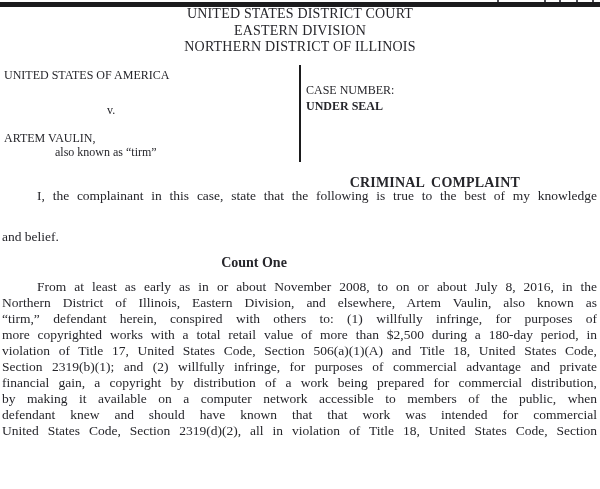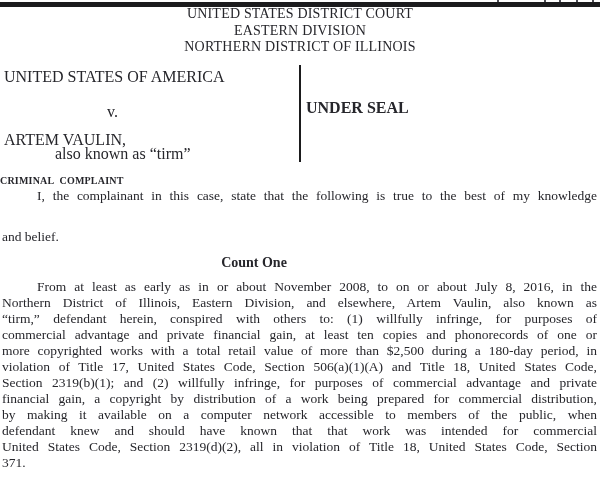--- a/index.html
+++ b/index.html
@@ -43,21 +43,21 @@
     font-size: 14px;
     line-height: 16.5px;
     letter-spacing: 0.2px;
   }
   .caption {
     position: absolute;
     top: 65px;
     left: 0;
     width: 600px;
     height: 100px;
-    font-size: 16px;
+    font-size: 12px;
   }
   .caption-divider {
     position: absolute;
     left: 299px;
     top: 0;
     width: 1.5px;
     height: 97px;
     background: #1b1b1d;
   }
   .plaintiff   { position: absolute; left: 4px;  top: 3px; }
@@ -65,23 +65,23 @@
   .defendant   { position: absolute; left: 4px;  top: 66px; }
   .alias       { position: absolute; left: 55px; top: 80px; }
   .case-label  { position: absolute; left: 306px; top: 18px; }
   .case-value  { position: absolute; left: 306px; top: 34px; font-weight: bold; }
 
   .doc-title {
     position: absolute;
     top: 175px;
     left: 0;
     width: 520px;
-    text-align: left;
+    text-align: right;
     font-weight: bold;
-    font-size: 10px;
+    font-size: 14px;
     word-spacing: 3px;
     letter-spacing: 0.2px;
   }
   .jline {
     text-align: justify;
     text-align-last: justify;
     font-size: 13.5px;
     line-height: 16px;
     white-space: nowrap;
     overflow: hidden;
@@ -124,38 +124,37 @@
     <div>EASTERN DIVISION</div>
     <div>NORTHERN DISTRICT OF ILLINOIS</div>
   </div>
 
   <div class="caption">
     <div class="caption-divider"></div>
     <div class="plaintiff">UNITED STATES OF AMERICA</div>
     <div class="versus">v.</div>
     <div class="defendant">ARTEM VAULIN,</div>
     <div class="alias">also known as “tirm”</div>
+    <div class="case-label">CASE NUMBER:</div>
     <div class="case-value">UNDER SEAL</div>
   </div>
 
   <div class="doc-title">CRIMINAL COMPLAINT</div>
 
   <div class="jline indent oath-line1">I, the complainant in this case, state that the following is true to the best of my knowledge</div>
   <div class="jline plain oath-line2">and belief.</div>
 
   <div class="count-heading">Count One</div>
 
   <div class="count-body">
     <div class="jline indent">From at least as early as in or about November 2008, to on or about July 8, 2016, in the</div>
     <div class="jline">Northern District of Illinois, Eastern Division, and elsewhere, Artem Vaulin, also known as</div>
     <div class="jline">“tirm,” defendant herein, conspired with others to: (1) willfully infringe, for purposes of</div>
-    <div class="jline">commercial advantage and private financial gain, at least ten copies and phonorecords of one or</div>
     <div class="jline">more copyrighted works with a total retail value of more than $2,500 during a 180-day period, in</div>
     <div class="jline">violation of Title 17, United States Code, Section 506(a)(1)(A) and Title 18, United States Code,</div>
     <div class="jline">Section 2319(b)(1); and (2) willfully infringe, for purposes of commercial advantage and private</div>
     <div class="jline">financial gain, a copyright by distribution of a work being prepared for commercial distribution,</div>
     <div class="jline">by making it available on a computer network accessible to members of the public, when</div>
     <div class="jline">defendant knew and should have known that that work was intended for commercial</div>
     <div class="jline">United States Code, Section 2319(d)(2), all in violation of Title 18, United States Code, Section</div>
-    <div class="jline plain">371.</div>
   </div>
 
 </div>
 
 </body></html>

